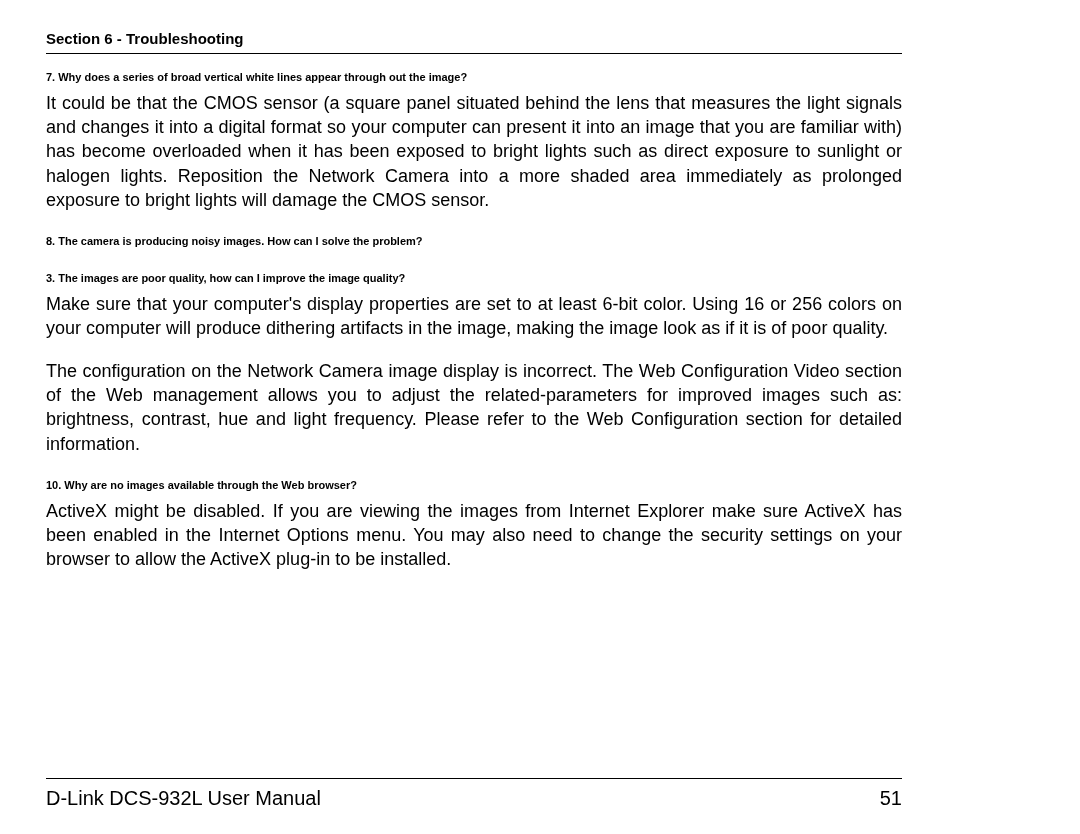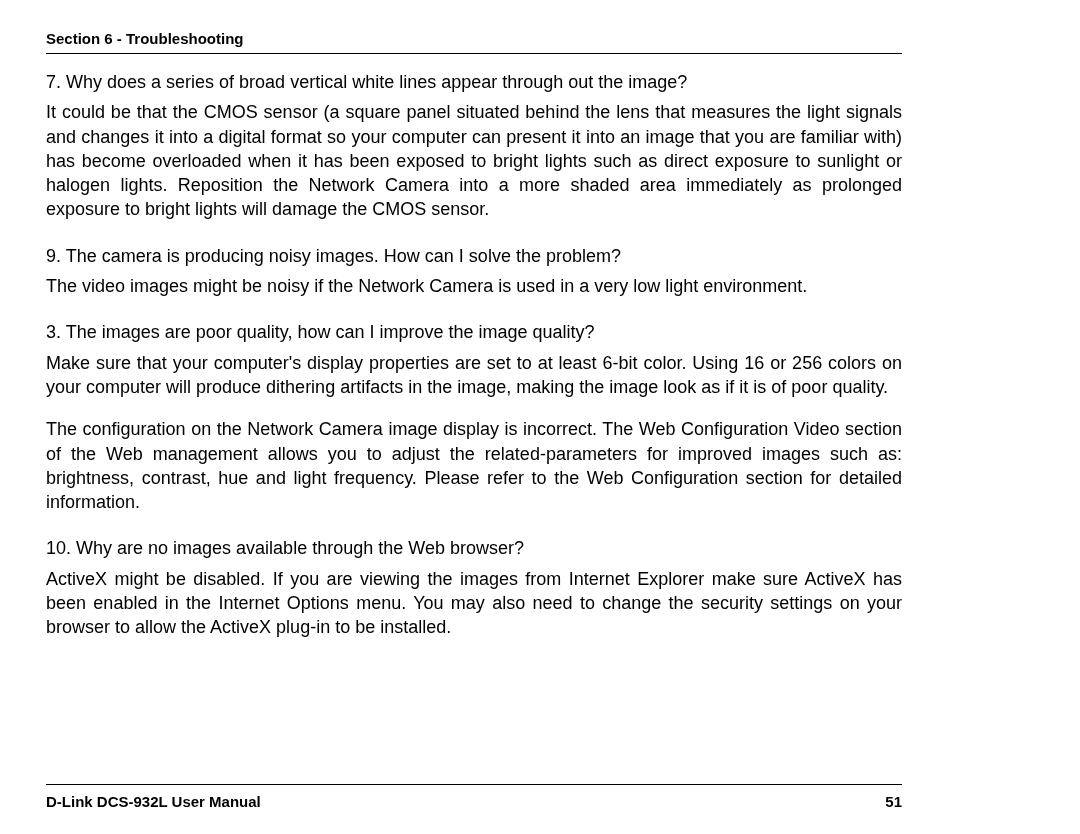--- a/index.html
+++ b/index.html
@@ -15,63 +15,62 @@
     border-bottom: 1.5px solid #000;
     padding-bottom: 6px;
     margin-bottom: 16px;
   }
   .header-title {
     font-weight: 700;
     font-size: 15px;
   }
   .content { flex: 1; }
   .question {
-    font-weight: 400;
-    font-size: 18px;
+    font-weight: 700;
+    font-size: 11px;
     line-height: 1.35;
     margin-bottom: 6px;
   }
   .answer {
     font-weight: 400;
     font-size: 18px;
     line-height: 1.35;
     text-align: justify;
     margin-bottom: 18px;
   }
   .answer:last-of-type { margin-bottom: 0; }
   .qa-block { margin-bottom: 22px; }
   .qa-block:last-child { margin-bottom: 0; }
   .footer {
     border-top: 1.5px solid #000;
     padding-top: 8px;
     display: flex;
     justify-content: space-between;
-    font-weight: 700;
-    font-size: 15px;
+    font-weight: 400;
+    font-size: 20px;
   }
 </style>
 </head>
 <body>
 
 <div class="page">
 
   <div class="header">
     <div class="header-title">Section 6 - Troubleshooting</div>
   </div>
 
   <div class="content">
 
     <div class="qa-block">
       <div class="question">7. Why does a series of broad vertical white lines appear through out the image?</div>
       <div class="answer">It could be that the CMOS sensor (a square panel situated behind the lens that measures the light signals and changes it into a digital format so your computer can present it into an image that you are familiar with) has become overloaded when it has been exposed to bright lights such as direct exposure to sunlight or halogen lights. Reposition the Network Camera into a more shaded area immediately as prolonged exposure to bright lights will damage the CMOS sensor.</div>
     </div>
 
     <div class="qa-block">
-      <div class="question">9. The camera is producing noisy images. How can I solve the problem?</div>
-      <div class="answer" style="text-align:left;">The video images might be noisy if the Network Camera is used in a very low light environment.</div>
+      <div class="question">8. The camera is producing noisy images. How can I solve the problem?</div>
     </div>
 
     <div class="qa-block">
       <div class="question">3. The images are poor quality, how can I improve the image quality?</div>
       <div class="answer">Make sure that your computer's display properties are set to at least 6-bit color. Using 16 or 256 colors on your computer will produce dithering artifacts in the image, making the image look as if it is of poor quality.</div>
       <div class="answer">The configuration on the Network Camera image display is incorrect. The Web Configuration Video section of the Web management allows you to adjust the related-parameters for improved images such as: brightness, contrast, hue and light frequency. Please refer to the Web Configuration section for detailed information.</div>
     </div>
 
     <div class="qa-block">
       <div class="question">10. Why are no images available through the Web browser?</div>

